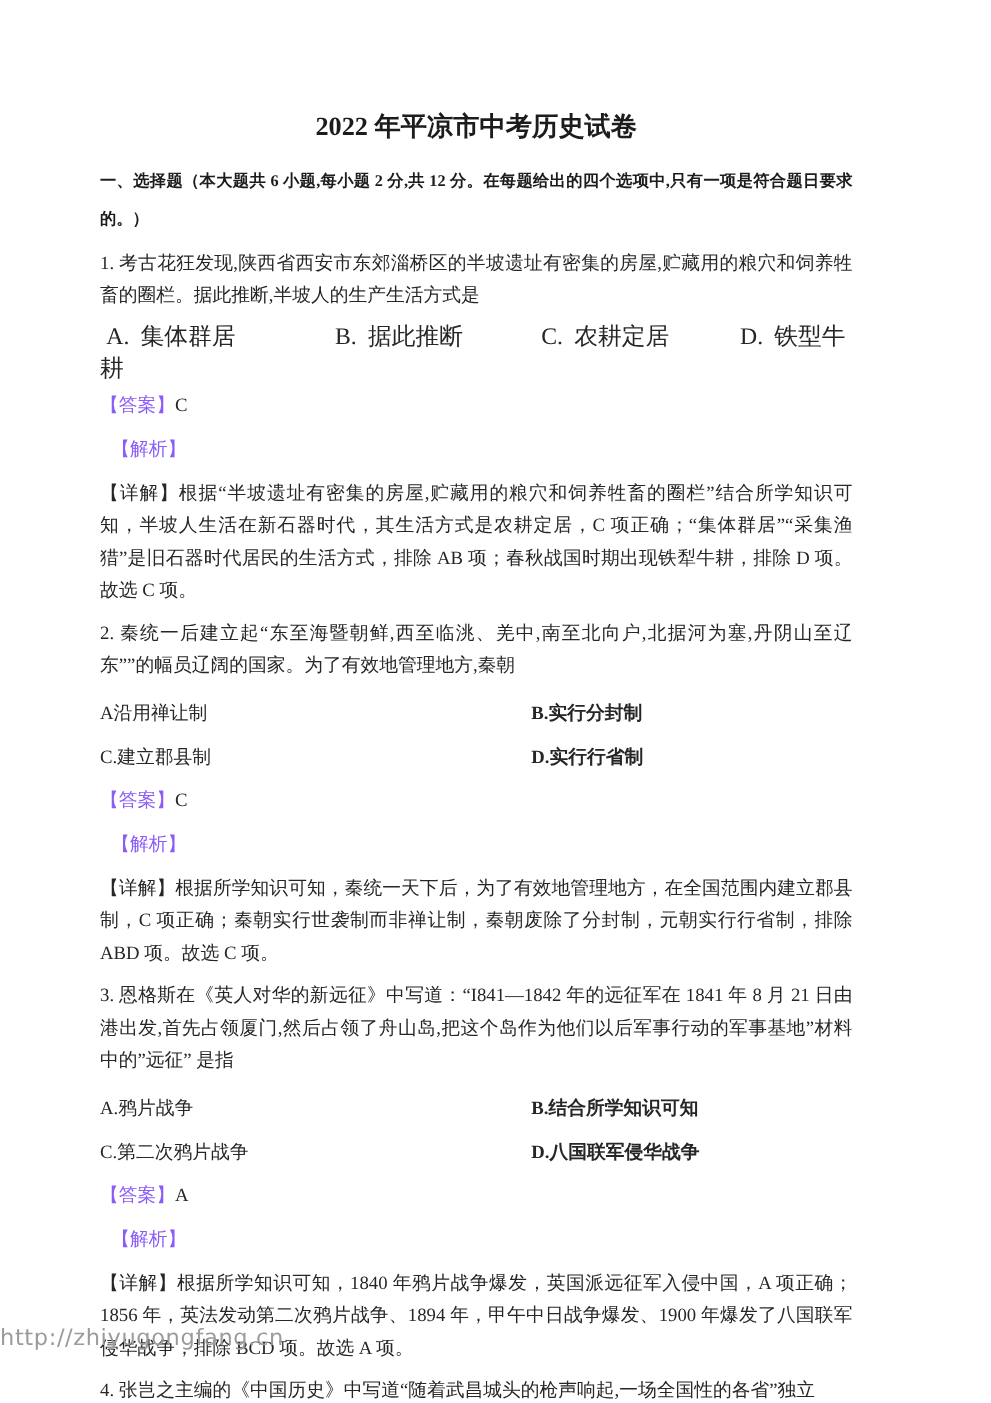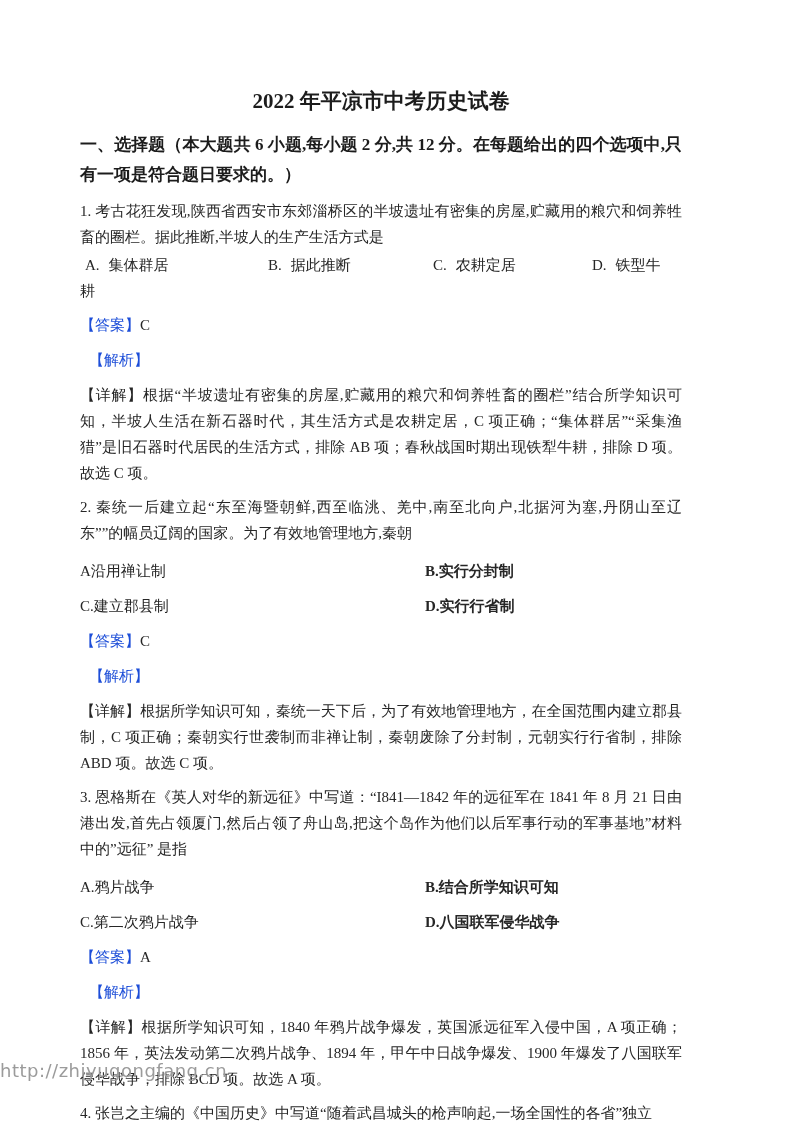--- a/index.html
+++ b/index.html
@@ -19,39 +19,39 @@
   }
   .doc-title{
     font-size:21px;
     line-height:30px;
     font-weight:bold;
     text-align:center;
     margin:0 0 14px 0;
     color:#1c1c1c;
   }
   .section-heading{
-    font-size:17px;
+    font-size:13px;
     line-height:30px;
     font-weight:bold;
     text-align:justify;
     margin:0 0 8px 0;
     color:#1c1c1c;
   }
   .stem{
     font-size:15px;
     line-height:26px;
     text-align:justify;
     margin:0 0 6px 0;
   }
   
   .options-spread{
     position:relative;
     height:52px;
     margin:0 0 4px 0;
-    font-size:15px;
+    font-size:19px;
     text-align:right;
   }
   .options-spread .opt{position:absolute;top:0;white-space:nowrap;}
   .opt-a{left:5px;}
   .opt-b{left:188px;}
   .opt-c{left:353px;}
   .opt-d{left:512px;}
   .opt-wrap{position:absolute;left:0;top:26px;}
   .opt .lbl{margin-right:9px;}
   
@@ -60,21 +60,21 @@
   .options-grid .cell{width:345px;}
   .options-grid .cell.right{width:auto;flex:1;font-weight:bold;}
   .ans-line{font-size:15px;line-height:26px;margin:0;}
   .analysis-line{font-size:15px;line-height:26px;margin:9px;}
   .detail{
     font-size:15px;
     line-height:26px;
     text-align:justify;
     margin:0 0 8px 0;
   }
-  .blue{color:#1d4ed8;}
+  .blue{color:#8b5cf6;}
   .q{margin:0;}
   .footer{
     position:absolute;
     left:0;right:0;top:1060px;
     font-family:"DejaVu Sans","Liberation Sans",sans-serif;
     font-size:18px;
     color:#9b9b9b;
     letter-spacing:0.5px;
   }
 </style>

